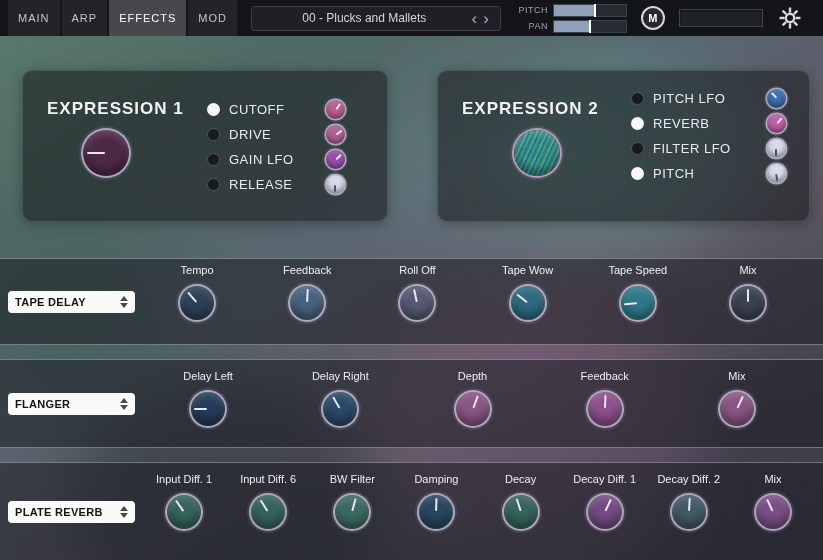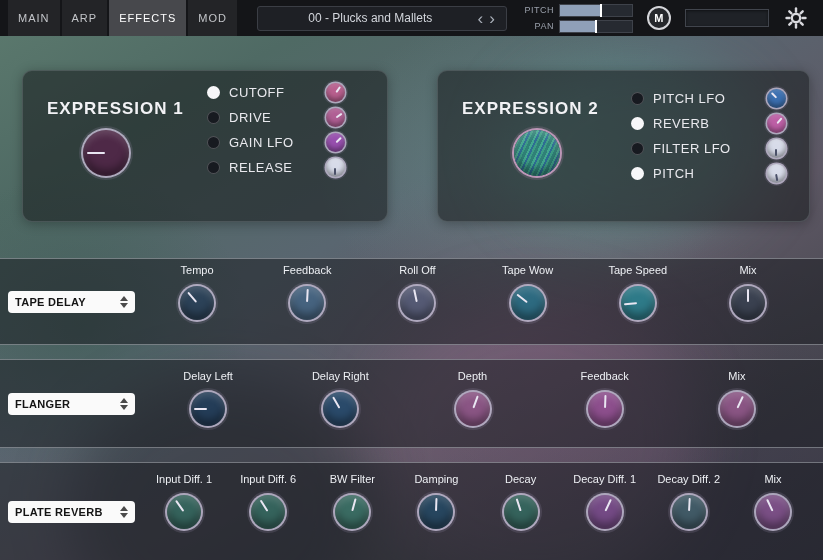--- a/index.html
+++ b/index.html
@@ -24,21 +24,21 @@
     position:absolute; left:0; top:0; width:823px; height:36px;
     background:#141518; display:flex; align-items:center; padding-left:8px; z-index:5;
   }
   .tabs { display:flex; height:36px; }
   .tab {
     height:36px; display:flex; align-items:center; padding:4px 10px; margin-right:2px;
     background:#232427; color:#c3c5c9; font-size:11px; letter-spacing:1px; cursor:pointer;
   }
   .tab.active { background:#47484c; color:#ffffff; }
   .preset {
-    margin-left:18px; width:250px; height:25px; background:#1e2025;
+    margin-left:12px; width:250px; height:25px; background:#1e2025;
     border:1px solid #3b3e45; border-radius:3px; display:flex; align-items:center; padding:0 8px;
   }
   .preset-label { flex:1; text-align:center; font-size:12px; color:#d3d6dc; white-space:nowrap; }
   .preset-arrow { color:#aab0ba; font-size:17px; line-height:1; padding:0 3px; cursor:pointer; }
   .pp-block { margin-left:16px; display:flex; flex-direction:column; gap:2px; }
   .pp-row { display:flex; align-items:center; height:14px; }
   .pp-label { width:36px; text-align:right; padding-right:5px; font-size:9px; letter-spacing:0.5px; color:#9aa0ab; }
   .pp-slider { position:relative; width:74px; height:13px; background:#262a31; border:1px solid #3e424a; }
   .pp-fill { position:absolute; left:0; top:0; bottom:0; background:#8fa0b8; }
   .pp-handle { position:absolute; top:-1px; bottom:-1px; width:2px; background:#ffffff; }
@@ -91,21 +91,21 @@
   #exp1 { left:22px;  width:366px; }
   #exp2 { left:437px; width:373px; }
   .exp-title {
     position:absolute; left:24px; top:28px; font-size:17px; font-weight:600;
     letter-spacing:1px; color:#f2f2f5; white-space:nowrap;
   }
   .main-knob { position:absolute; }
   #exp1 .main-knob { left:60px; top:59px; }
   #exp2 .main-knob { left:76px; top:59px; }
   .exp-options { position:absolute; display:flex; flex-direction:column; }
-  #exp1-options { left:184px; top:9px; width:138px; }
+  #exp1-options { left:184px; top:26px; width:138px; }
   #exp2-options { left:193px; top:15px; width:155px; }
   .exp-option { display:flex; align-items:center; height:25px; gap:9px; }
   .radio {
     width:13px; height:13px; border-radius:50%; background:#171a20;
     box-shadow: inset 0 0 0 1px rgba(255,255,255,0.25); cursor:pointer; flex-shrink:0;
   }
   .radio.selected { background:#f7f7f9; box-shadow:none; }
   .opt-label { flex:1; font-size:13px; letter-spacing:0.5px; color:#e9e9ee; white-space:nowrap; }
 
   

